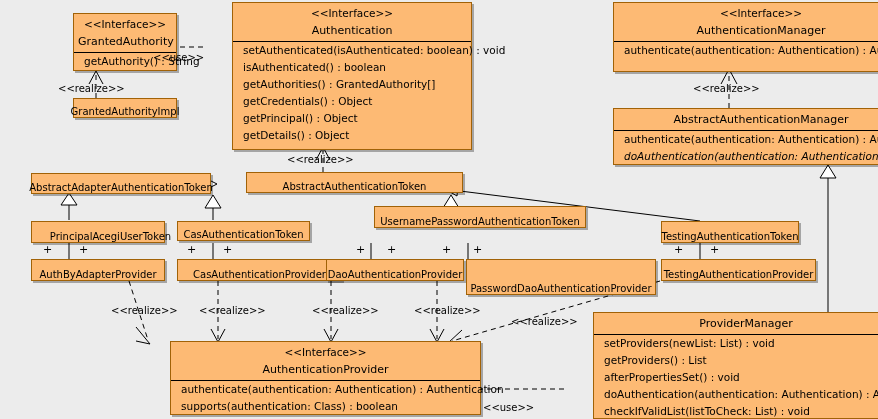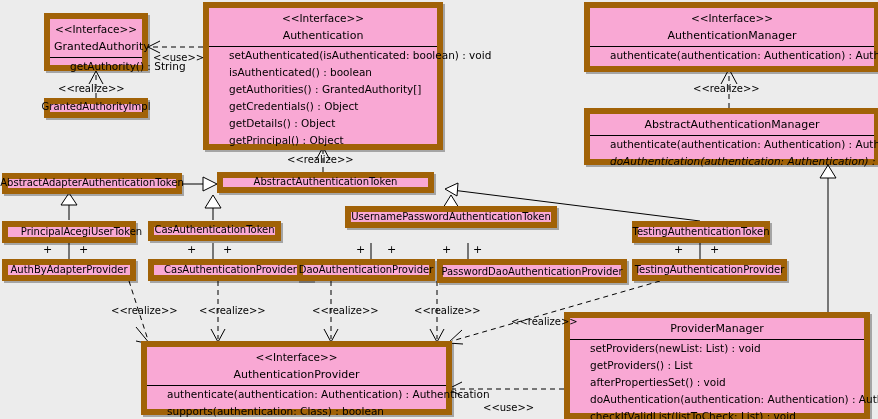--- a/index.html
+++ b/index.html
@@ -1,28 +1,28 @@
 <!DOCTYPE html>
 <html><head>
 <meta charset="utf-8">
 <style>
   html,body{margin:0;padding:0;background:#ececec;}
   body{width:878px;height:419px;position:relative;overflow:hidden;
        font-family:"DejaVu Sans","Liberation Sans",sans-serif;}
   #canvas{position:absolute;left:0;top:0;width:878px;height:419px;}
-  .box{position:absolute;background:#f9a8d4;border:6px solid #a16207;
-       box-shadow:2px 2px 0 rgba(0,0,0,0.30);box-sizing:border-box;}
+  .box{position:absolute;background:#fdba74;border:1px solid #a16207;
+       box-shadow:2px 2px 0 rgba(0,0,0,0.30);box-sizing:border-box;margin-left:29px;}
   .cmp{display:block;text-align:center;font-size:11px;line-height:17px;
        white-space:nowrap;color:#000;}
   .stereo{font-size:10.5px;}
   .ital{}
   .sep{border-top:1px solid #000;}
   .ops{padding:0;}
   .op{display:block;font-size:10.5px;line-height:17px;white-space:nowrap;
-      padding-left:20px;color:#000;overflow:visible;}
+      padding-left:10px;color:#000;overflow:visible;}
   .op.ital{font-style:italic;}
   .title-pad{padding:2px 4px 2px 4px;}
   .simple{display:flex;align-items:flex-end;justify-content:center;
           font-size:10px;white-space:nowrap;}
   .lbl{position:absolute;font-size:10px;color:#000;white-space:nowrap;
        background:transparent;}
   .plus{position:absolute;font-size:11px;color:#000;}
   svg.edges{position:absolute;left:0;top:0;width:878px;height:419px;
             overflow:visible;pointer-events:none;}
   svg.edges line,svg.edges path,svg.edges polyline{stroke:#000;fill:none;}
@@ -113,22 +113,22 @@
   <div class="box" style="left:203px;top:2px;width:240px;height:148px;">
     <div class="title-pad">
       <span class="cmp stereo">&lt;&lt;Interface&gt;&gt;</span>
       <span class="cmp">Authentication</span>
     </div>
     <div class="sep ops">
       <span class="op">setAuthenticated(isAuthenticated: boolean) : void</span>
       <span class="op">isAuthenticated() : boolean</span>
       <span class="op">getAuthorities() : GrantedAuthority[]</span>
       <span class="op">getCredentials() : Object</span>
+      <span class="op">getPrincipal() : Object</span>
       <span class="op">getDetails() : Object</span>
-      <span class="op">getPrincipal() : Object</span>
     </div>
   </div>
 
   <div class="box" style="left:584px;top:2px;width:296px;height:70px;">
     <div class="title-pad">
       <span class="cmp stereo">&lt;&lt;Interface&gt;&gt;</span>
       <span class="cmp">AuthenticationManager</span>
     </div>
     <div class="sep ops">
       <span class="op">authenticate(authentication: Authentication) : Authentication</span>
@@ -184,21 +184,21 @@
   </div>
 
   <div class="box simple" style="left:148px;top:259px;width:165px;height:22px;">
     <span>CasAuthenticationProvider</span>
   </div>
 
   <div class="box simple" style="left:297px;top:259px;width:138px;height:22px;">
     <span>DaoAuthenticationProvider</span>
   </div>
 
-  <div class="box simple" style="left:437px;top:259px;width:190px;height:24px;">
+  <div class="box simple" style="left:437px;top:259px;width:190px;height:36px;">
     <span>PasswordDaoAuthenticationProvider</span>
   </div>
 
   <div class="box simple" style="left:632px;top:259px;width:155px;height:22px;">
     <span>TestingAuthenticationProvider</span>
   </div>
 
   <div class="box" style="left:141px;top:341px;width:311px;height:74px;">
     <div class="title-pad">
       <span class="cmp stereo">&lt;&lt;Interface&gt;&gt;</span>

